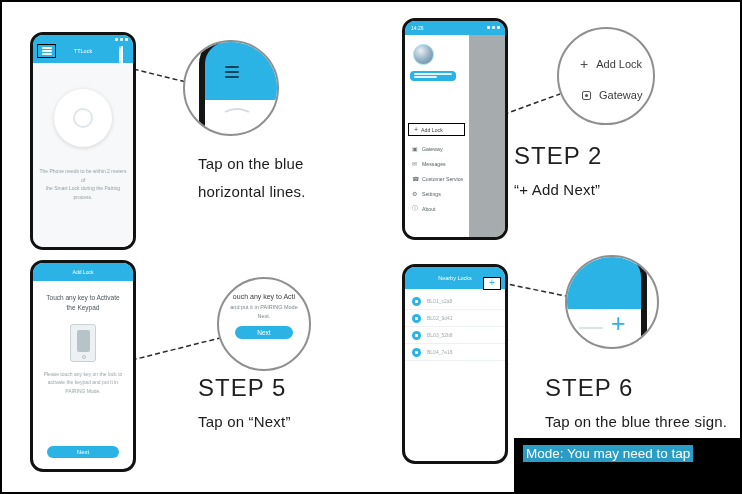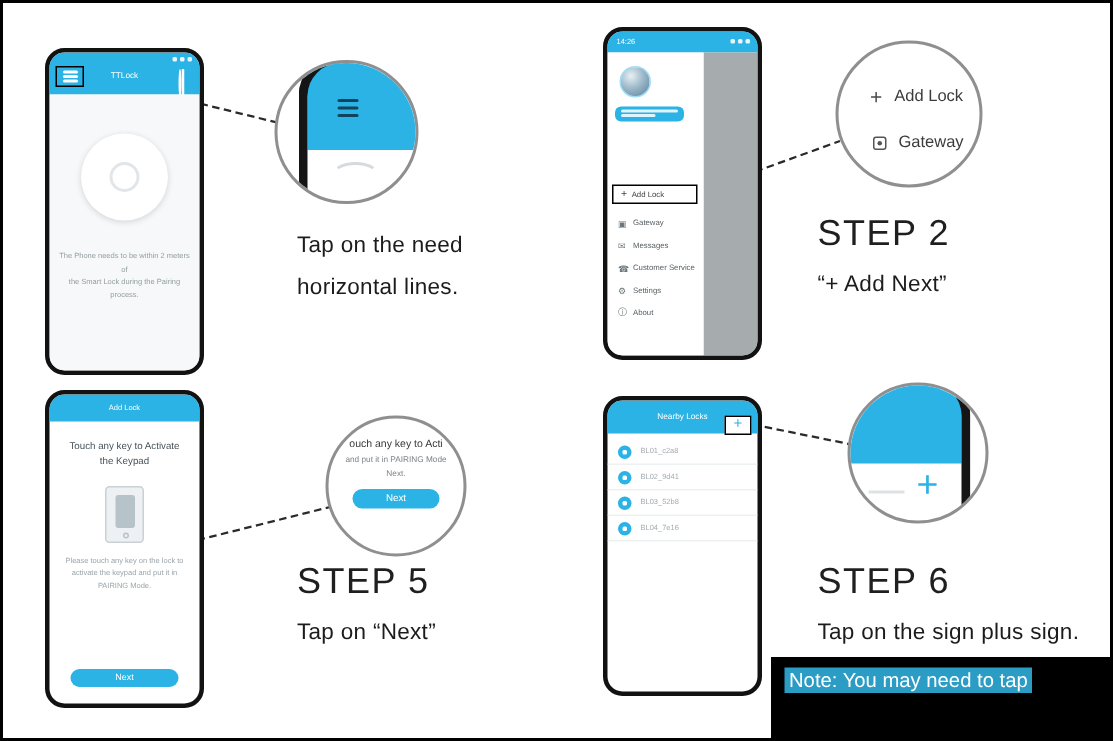--- a/index.html
+++ b/index.html
@@ -108,21 +108,21 @@
   .c4-plus { position:absolute; left:44px; top:54px; font-size:25px; color:#2bb3e6; line-height:1; }
   .c4-line { position:absolute; left:12px; top:70px; width:24px; height:2px; background:#dde2e5; }
 
   
   .note { position:absolute; left:512px; top:436px; width:226px; height:54px; background:#000; padding:6px 9px; z-index:3; }
   .note-line { font-size:13.5px; line-height:1.55; color:#fff; }
   .note-hl { background:#2b9cc4; padding:1px 3px; }
 
   
   #step1 { left:196px; top:142px; }
-  #step2 { left:543px; top:140px; }
+  #step2 { left:512px; top:140px; }
   #step3 { left:196px; top:372px; }
   #step4 { left:543px; top:372px; }
 </style>
 </head>
 <body>
 
 <div class="canvas">
 
   <svg class="connectors" width="742" height="494">
     <line x1="54" y1="48" x2="184" y2="80" stroke="#2a2a2a" stroke-width="1.5" stroke-dasharray="5,3"></line>
@@ -164,21 +164,21 @@
     <div class="c1-frame"></div>
     <div class="c1-burger">
         <i></i>
         <i></i>
         <i></i>
       </div>
     <div class="c1-arc"></div>
   </div>
 
   <div class="step" id="step1">
-    <div class="step-line">Tap on the need</div>
+    <div class="step-line">Tap on the blue</div>
     <div class="step-line">horizontal lines.</div>
   </div>
 
   <div class="phone" id="phone2">
     <div class="p2-status">
       <span class="p2-time">14:26</span>
       <span class="p2-sticons">
           <i></i>
           <i></i>
           <i></i>
@@ -313,20 +313,20 @@
 
   <div class="callout" id="callout4">
     <div class="c4-blue"></div>
     <div class="c4-frame"></div>
     <div class="c4-line"></div>
     <div class="c4-plus">+</div>
   </div>
 
   <div class="step" id="step4">
     <div class="step-title">STEP 6</div>
-    <div class="step-line">Tap on the sign plus sign.</div>
+    <div class="step-line">Tap on the blue three sign.</div>
   </div>
 
   <div class="note">
-    <div class="note-line"><span class="note-hl">Note: You may need to tap</span></div>
+    <div class="note-line"><span class="note-hl">Mode: You may need to tap</span></div>
   </div>
 
 </div>
 
 </body></html>

